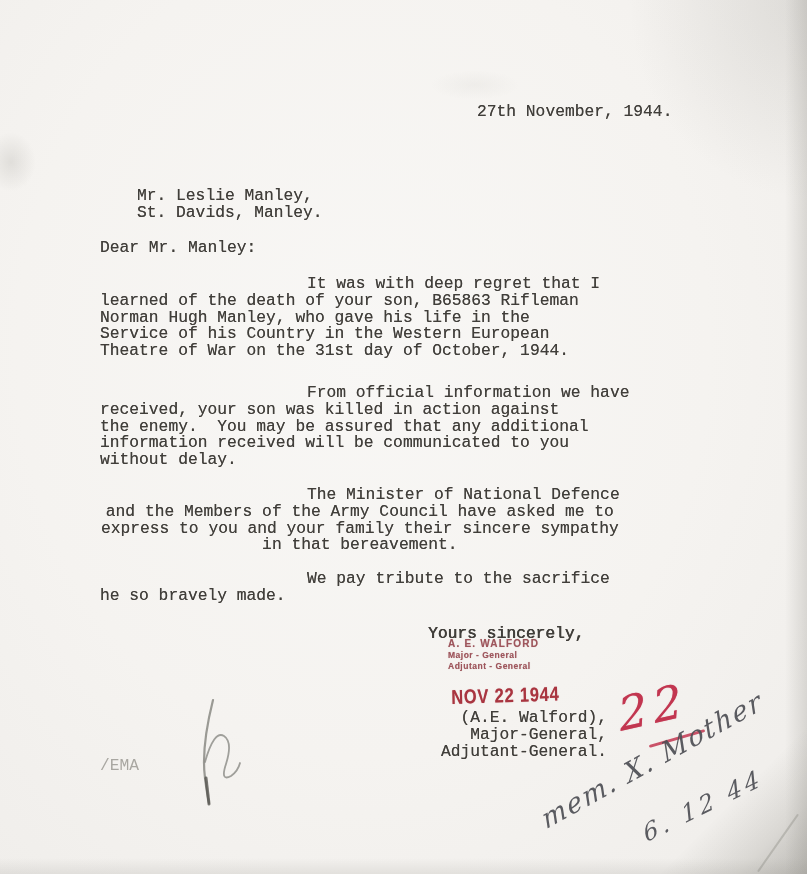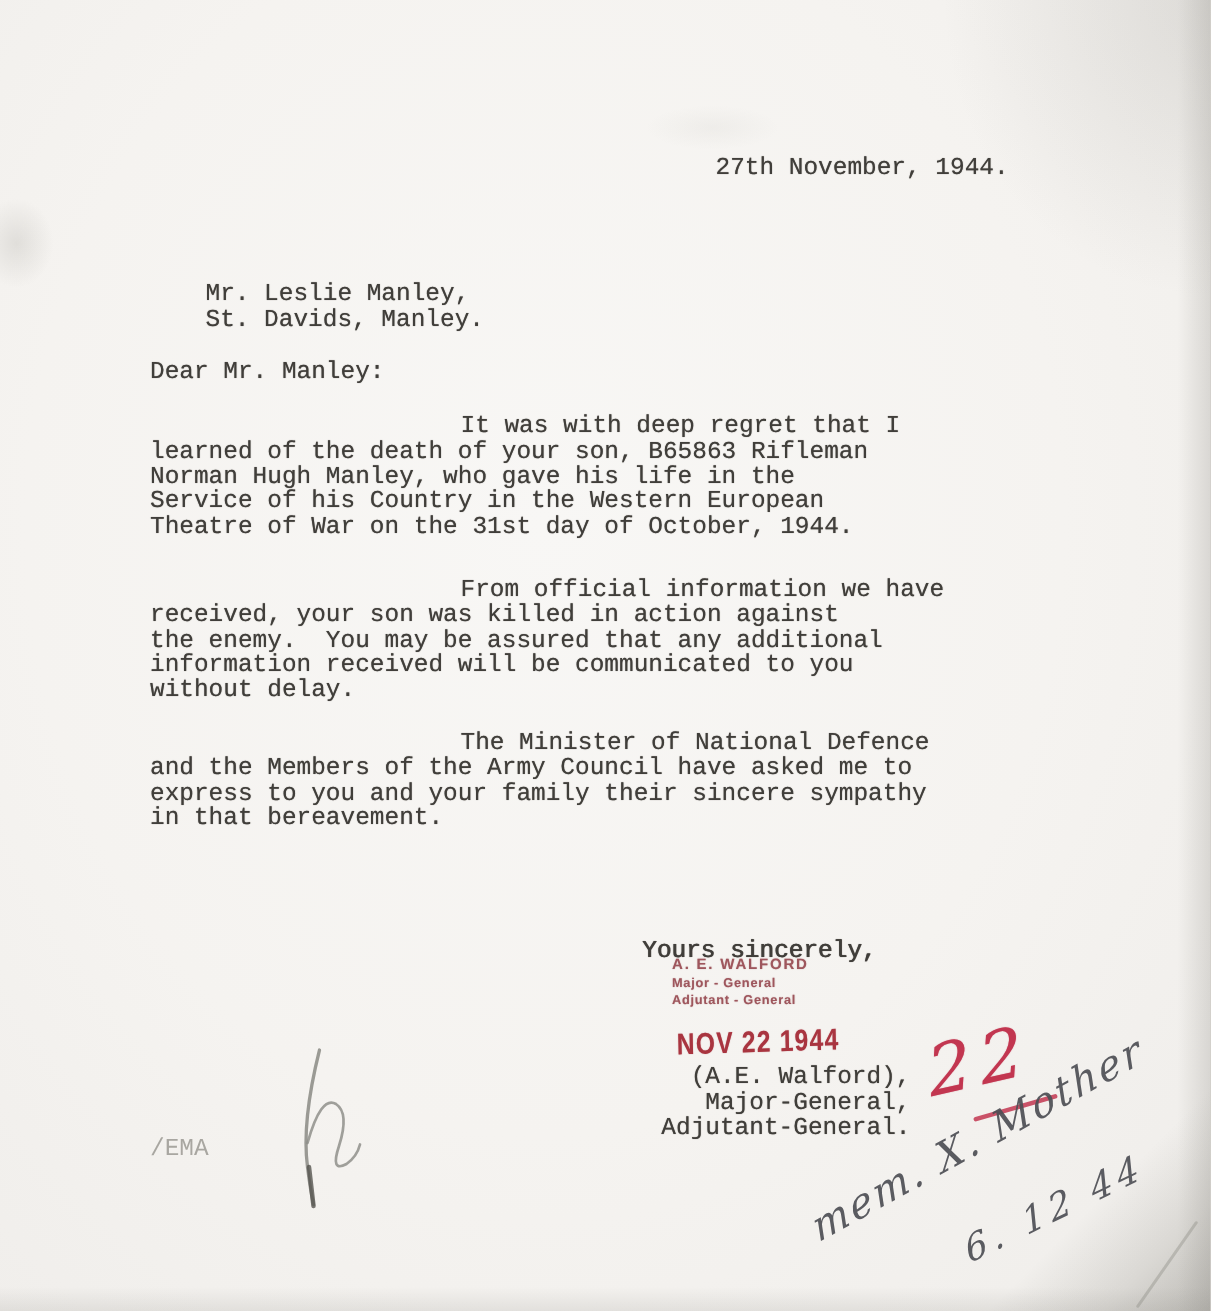--- a/index.html
+++ b/index.html
@@ -35,21 +35,21 @@
     text-shadow:0 0 .6px rgba(64,60,55,.75);
     letter-spacing:0;
   }
   .line{white-space:pre;}
   .indent{padding-left:207px;}
   .date{left:477px;top:104px;}
   .address{left:100px;top:188px;margin-left:37px;}
   .salutation{left:100px;top:240px;}
   .p1{left:100px;top:276px;}
   .p2{left:100px;top:385px;}
-  .p3{left:100px;top:487px;}
+  .p3{left:100px;top:487px;text-align:center;}
   .p4{left:100px;top:571px;}
   .closing{left:428px;top:626px;text-shadow:.5px 0 rgba(64,60,55,.9),0 0 .6px rgba(64,60,55,.8);}
   .sigblock{left:407px;top:710px;width:200px;text-align:right;}
   .initials{left:100px;top:758px;color:#9c9a94;text-shadow:none;opacity:.85;}
 
   
   .stamp-sig{
     position:absolute;left:448px;top:637px;width:130px;text-align:left;
     color:#95464d;font-family:"Liberation Sans","DejaVu Sans",sans-serif;
     text-shadow:0 0 .8px rgba(149,70,77,.6);opacity:.9;
@@ -120,20 +120,24 @@
     <div class="line">without delay.</div>
   </div>
 
   <div class="typed p3">
     <div class="line indent">The Minister of National Defence</div>
     <div class="line">and the Members of the Army Council have asked me to</div>
     <div class="line">express to you and your family their sincere sympathy</div>
     <div class="line">in that bereavement.</div>
   </div>
 
+  <div class="typed p4">
+    <div class="line indent">We pay tribute to the sacrifice</div>
+    <div class="line">he so bravely made.</div>
+  </div>
 
   <div class="typed closing">Yours sincerely,</div>
 
   <div class="stamp-sig">
     <div class="s1">A. E. WALFORD</div>
     <div class="s2">Major - General</div>
     <div class="s3">Adjutant - General</div>
   </div>
 
   <div class="stamp-date">NOV 22 1944</div>

